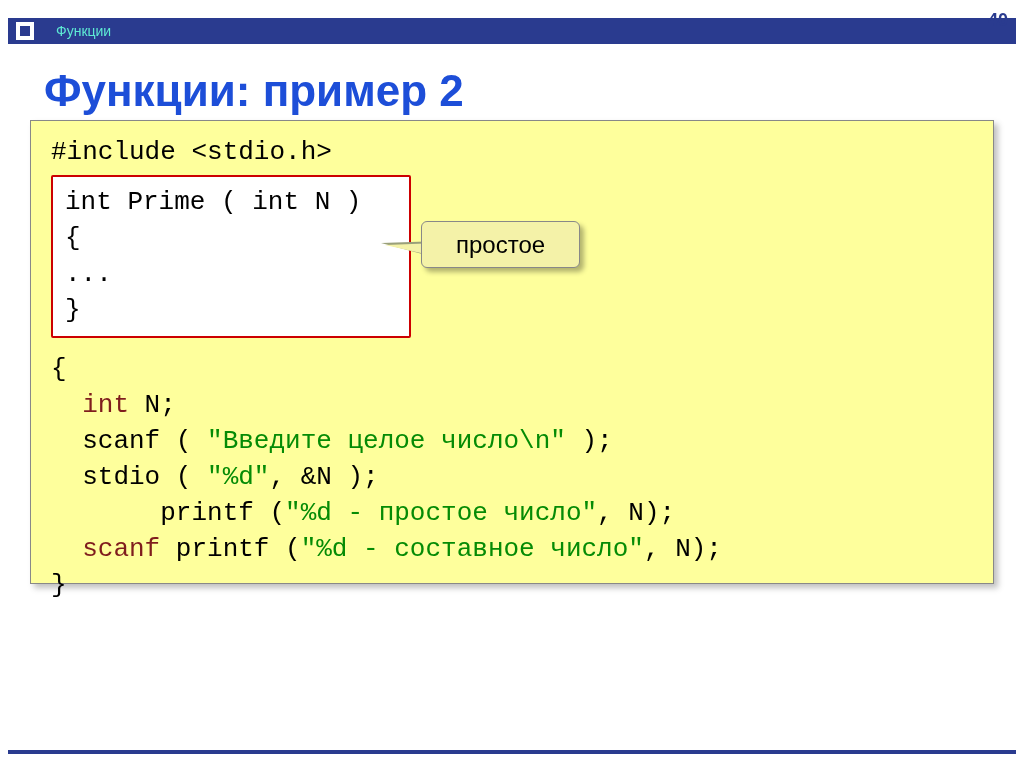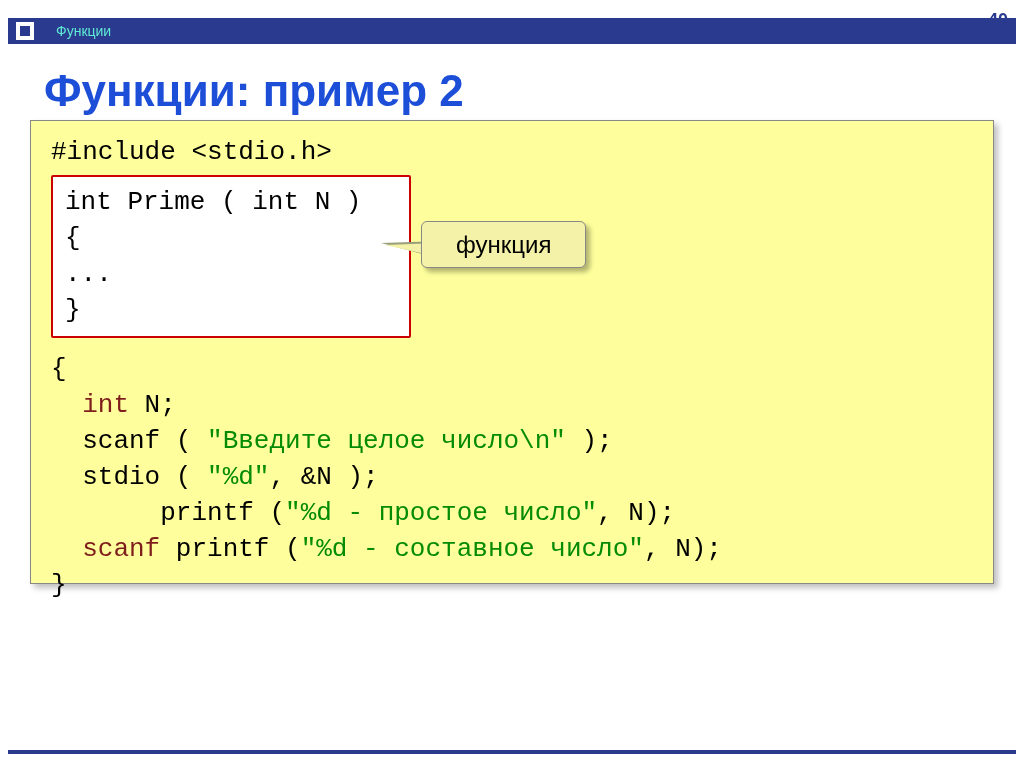--- a/index.html
+++ b/index.html
@@ -172,17 +172,17 @@
   <div class="line"><span class="blue">  int</span><span> N;</span></div>
   <div class="line"><span>  scanf</span><span> ( </span><span class="green">"Введите целое число\n"</span><span> );</span></div>
   <div class="line"><span>  stdio</span><span> ( </span><span class="green">"%d"</span><span>, &amp;N );</span></div>
   <div class="line"><span>       printf (</span><span class="green">"%d - простое число"</span><span>, N);</span></div>
   <div class="line"><span class="blue">  scanf</span><span> printf (</span><span class="green">"%d - составное число"</span><span>, N);</span></div>
   <div class="line">}</div>
 
   <div class="callout-wrap">
     <div class="callout-connector"></div>
     <div class="callout-connector2"></div>
-    <div class="callout">функция</div>
+    <div class="callout">простое</div>
   </div>
 </div>
 
 <div class="footer-rule"></div>
 
 </body></html>

